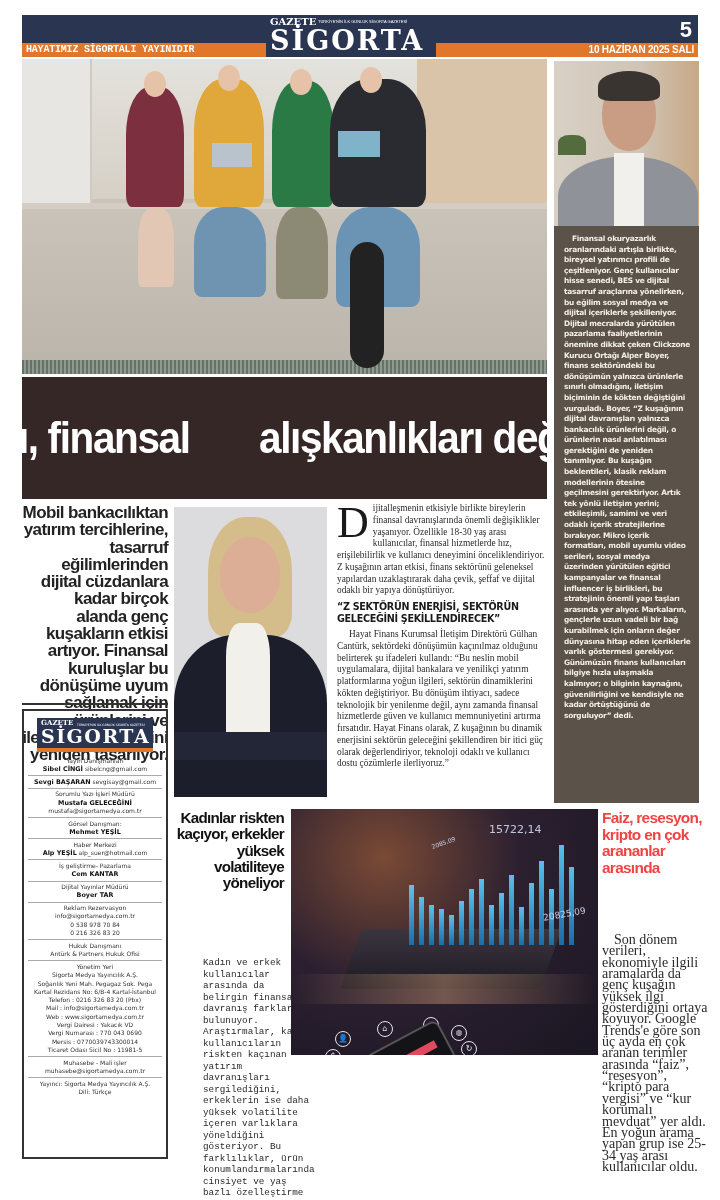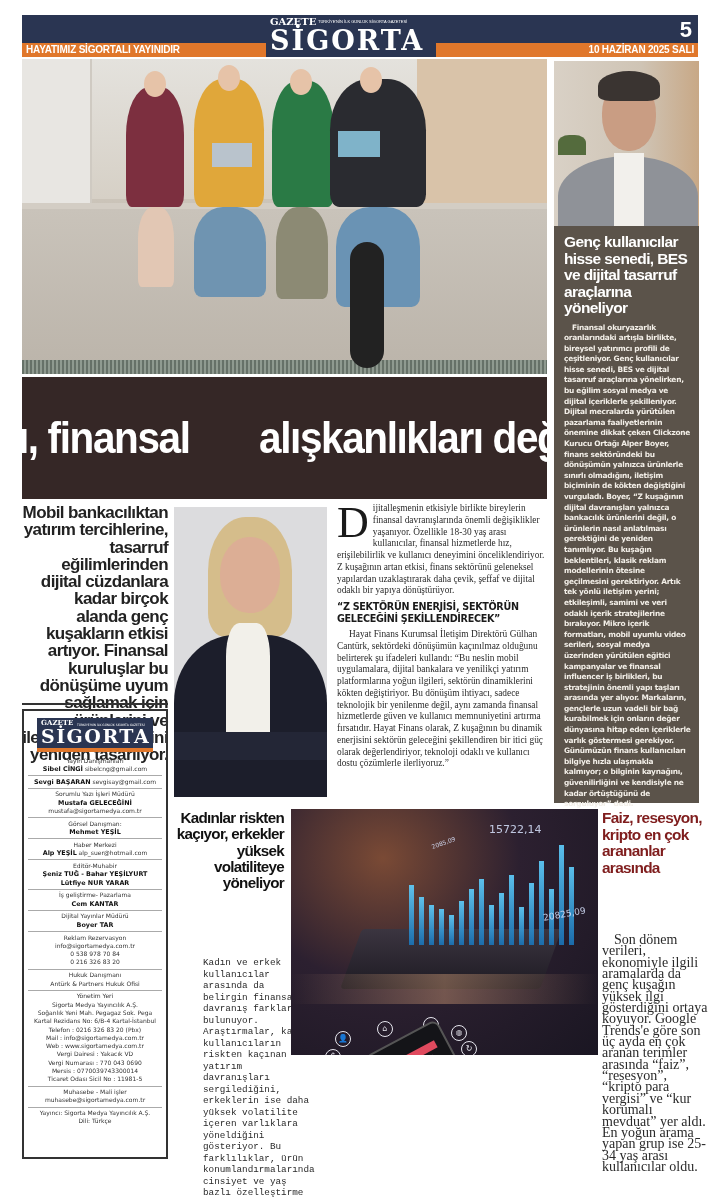--- a/index.html
+++ b/index.html
@@ -3,21 +3,21 @@
 <meta charset="utf-8">
 <style>
   * { box-sizing: border-box; margin: 0; padding: 0; }
   html, body { width: 720px; height: 1200px; background: #ffffff; overflow: hidden; }
   body { position: relative; font-family: "DejaVu Serif", serif; color: #1a1a1a; }
 
   
   .masthead { position: absolute; left: 22px; top: 15px; width: 676px; height: 42px; }
   .mast-top { position: absolute; left: 0; top: 0; width: 676px; height: 28px; background: #2a3552; }
   .mast-bottom { position: absolute; left: 0; top: 28px; width: 676px; height: 14px; background: #e0772b; }
-  .mast-slogan { position: absolute; left: 4px; top: 29px; font-family: Liberation Sans, sans-serif; font-weight: bold; font-size: 10px; color: #fff; letter-spacing: -0.2px; }
+  .mast-slogan { position: absolute; left: 4px; top: 29px; font-family: Liberation Mono, monospace; font-weight: bold; font-size: 10px; color: #fff; letter-spacing: -0.2px; }
   .mast-date { position: absolute; right: 4px; top: 29px; font-family: "Liberation Sans", sans-serif; font-weight: bold; font-size: 10px; color: #fff; letter-spacing: -0.2px; }
   .mast-page { position: absolute; right: 6px; top: 2px; font-family: "Liberation Sans", sans-serif; font-weight: bold; font-size: 22px; color: #fff; }
   .logo { position: absolute; left: 244px; top: 0; width: 170px; height: 42px; background: #2a3552; }
   .logo-gazete { position: absolute; left: 4px; top: 1px; font-family: "DejaVu Serif", serif; font-weight: bold; font-size: 10px; color: #fff; }
   .logo-tag { position: absolute; left: 52px; top: 4px; font-family: "Liberation Sans", sans-serif; font-size: 4px; color: #fff; white-space: nowrap; }
   .logo-sigorta { position: absolute; left: 4px; top: 11px; font-family: "DejaVu Serif", serif; font-weight: bold; font-size: 27px; color: #fff; letter-spacing: 2px; line-height: 30px; }
 
   
   .hero-photo { position: absolute; left: 22px; top: 59px; width: 525px; height: 315px; overflow: hidden;
     background: linear-gradient(180deg, #d7d1c8 0%, #cfc8bd 40%, #bdb6ab 62%, #b2aca2 100%); }
@@ -97,21 +97,21 @@
   .ft-bar { position:absolute; bottom:0; width:5px; background: linear-gradient(180deg,#5fd0ff,#1a74b8); opacity:0.9; }
   .ft-bars { position:absolute; left:118px; top:16px; width:170px; height:120px; }
   .ft-num { position:absolute; font-family:"DejaVu Sans", sans-serif; font-size:9px; color:#d9e4ff; opacity:0.85; }
   .ft-phone { position:absolute; left:96px; top:222px; width:82px; height:120px; transform: rotate(-28deg); background:#141418; border:2px solid #555; border-radius:8px; }
   .ft-phone-bar { position:absolute; left:8px; top:16px; width:60px; height:8px; background:#e04a5e; }
   .ft-phone-list { position:absolute; left:34px; top:28px; width:26px; height:44px; background:#c67fc6; }
   .ft-hand { position:absolute; left:170px; top:290px; width:140px; height:70px; border-radius: 50% 0 0 0; background:#b67a5c; }
   .ft-icon { position:absolute; width:16px; height:16px; border:1px solid #e6e6ee; border-radius:50%; color:#e6e6ee; font-size:8px; line-height:14px; text-align:center; font-family:"DejaVu Sans", sans-serif; }
 
   
-  .story3-title { position:absolute; left:602px; top:810px; width:100px; font-family:"Liberation Sans", sans-serif; font-weight:bold; font-size:15.4px; line-height:16.6px; color:#7f1d1d; letter-spacing:-0.7px; }
+  .story3-title { position:absolute; left:602px; top:810px; width:100px; font-family:"Liberation Sans", sans-serif; font-weight:bold; font-size:15.4px; line-height:16.6px; color:#ef4444; letter-spacing:-0.7px; }
   .story3-body { position:absolute; left:602px; top:934px; width:108px; font-family:"Liberation Serif", serif; font-size:14px; line-height:11.35px; color:#2a2a2a; text-indent: 12px; }
 </style>
 </head>
 <body>
 
 <header class="masthead">
   <div class="mast-top"></div>
   <div class="mast-bottom"></div>
   <span class="mast-slogan">HAYATIMIZ SİGORTALI YAYINIDIR</span>
   <span class="mast-date">10 HAZİRAN 2025 SALI</span>
@@ -152,21 +152,20 @@
 </div>
 
 <figure class="boyer-photo">
   <div class="plant"></div>
   <div class="boyer-jacket"></div>
   <div class="boyer-shirt"></div>
   <div class="boyer-face"></div>
   <div class="boyer-hair"></div>
 </figure>
 <aside class="side-box">
-  <h2 class="side-title">Genç kullanıcılar hisse senedi, BES ve dijital tasarruf araçlarına yöneliyor</h2>
   <p class="side-body">Finansal okuryazarlık oranlarındaki artışla birlikte, bireysel yatırımcı profili de çeşitleniyor. Genç kullanıcılar hisse senedi, BES ve dijital tasarruf araçlarına yönelirken, bu eğilim sosyal medya ve dijital içeriklerle şekilleniyor. Dijital mecralarda yürütülen pazarlama faaliyetlerinin önemine dikkat çeken Clickzone Kurucu Ortağı Alper Boyer, finans sektöründeki bu dönüşümün yalnızca ürünlerle sınırlı olmadığını, iletişim biçiminin de kökten değiştiğini vurguladı. Boyer, “Z kuşağının dijital davranışları yalnızca bankacılık ürünlerini değil, o ürünlerin nasıl anlatılması gerektiğini de yeniden tanımlıyor. Bu kuşağın beklentileri, klasik reklam modellerinin ötesine geçilmesini gerektiriyor. Artık tek yönlü iletişim yerini; etkileşimli, samimi ve veri odaklı içerik stratejilerine bırakıyor. Mikro içerik formatları, mobil uyumlu video serileri, sosyal medya üzerinden yürütülen eğitici kampanyalar ve finansal influencer iş birlikleri, bu stratejinin önemli yapı taşları arasında yer alıyor. Markaların, gençlerle uzun vadeli bir bağ kurabilmek için onların değer dünyasına hitap eden içeriklerle varlık göstermesi gerekiyor. Günümüzün finans kullanıcıları bilgiye hızla ulaşmakla kalmıyor; o bilginin kaynağını, güvenilirliğini ve kendisiyle ne kadar örtüştüğünü de sorguluyor” dedi.</p>
 </aside>
 
 <p class="deck">Mobil bankacılıktan yatırım tercihlerine, tasarruf eğilimlerinden dijital cüzdanlara kadar birçok alanda genç kuşakların etkisi artıyor. Finansal kuruluşlar bu dönüşüme uyum sağlamak için ürünlerini ve iletişim stratejilerini yeniden tasarlıyor.</p>
 <div class="deck-rule"></div>
 
 <section class="impressum">
   <div class="imp-logo">
     <span class="g">GAZETE</span>
     <span class="t">TÜRKİYE'NİN İLK GÜNLÜK SİGORTA GAZETESİ</span>
@@ -185,25 +184,20 @@
         <div><span class="imp-b">Mustafa GELECEĞİNİ</span></div>
         <div><span>mustafa@sigortamedya.com.tr</span></div>
       </div>
       <div class="imp-section">
         <div><span>Görsel Danışman:</span></div>
         <div><span class="imp-b">Mehmet YEŞİL</span></div>
       </div>
       <div class="imp-section">
         <div><span>Haber Merkezi</span></div>
         <div><span class="imp-b">Alp YEŞİL</span><span> alp_suer@hotmail.com</span></div>
-      </div>
-      <div class="imp-section">
-        <div><span>Editör-Muhabir</span></div>
-        <div><span class="imp-b">Şeniz TUĞ - Bahar YEŞİLYURT</span></div>
-        <div><span class="imp-b">Lütfiye NUR YARAR</span></div>
       </div>
       <div class="imp-section">
         <div><span>İş geliştirme- Pazarlama</span></div>
         <div><span class="imp-b">Cem KANTAR</span></div>
       </div>
       <div class="imp-section">
         <div><span>Dijital Yayınlar Müdürü</span></div>
         <div><span class="imp-b">Boyer TAR</span></div>
       </div>
       <div class="imp-section">

